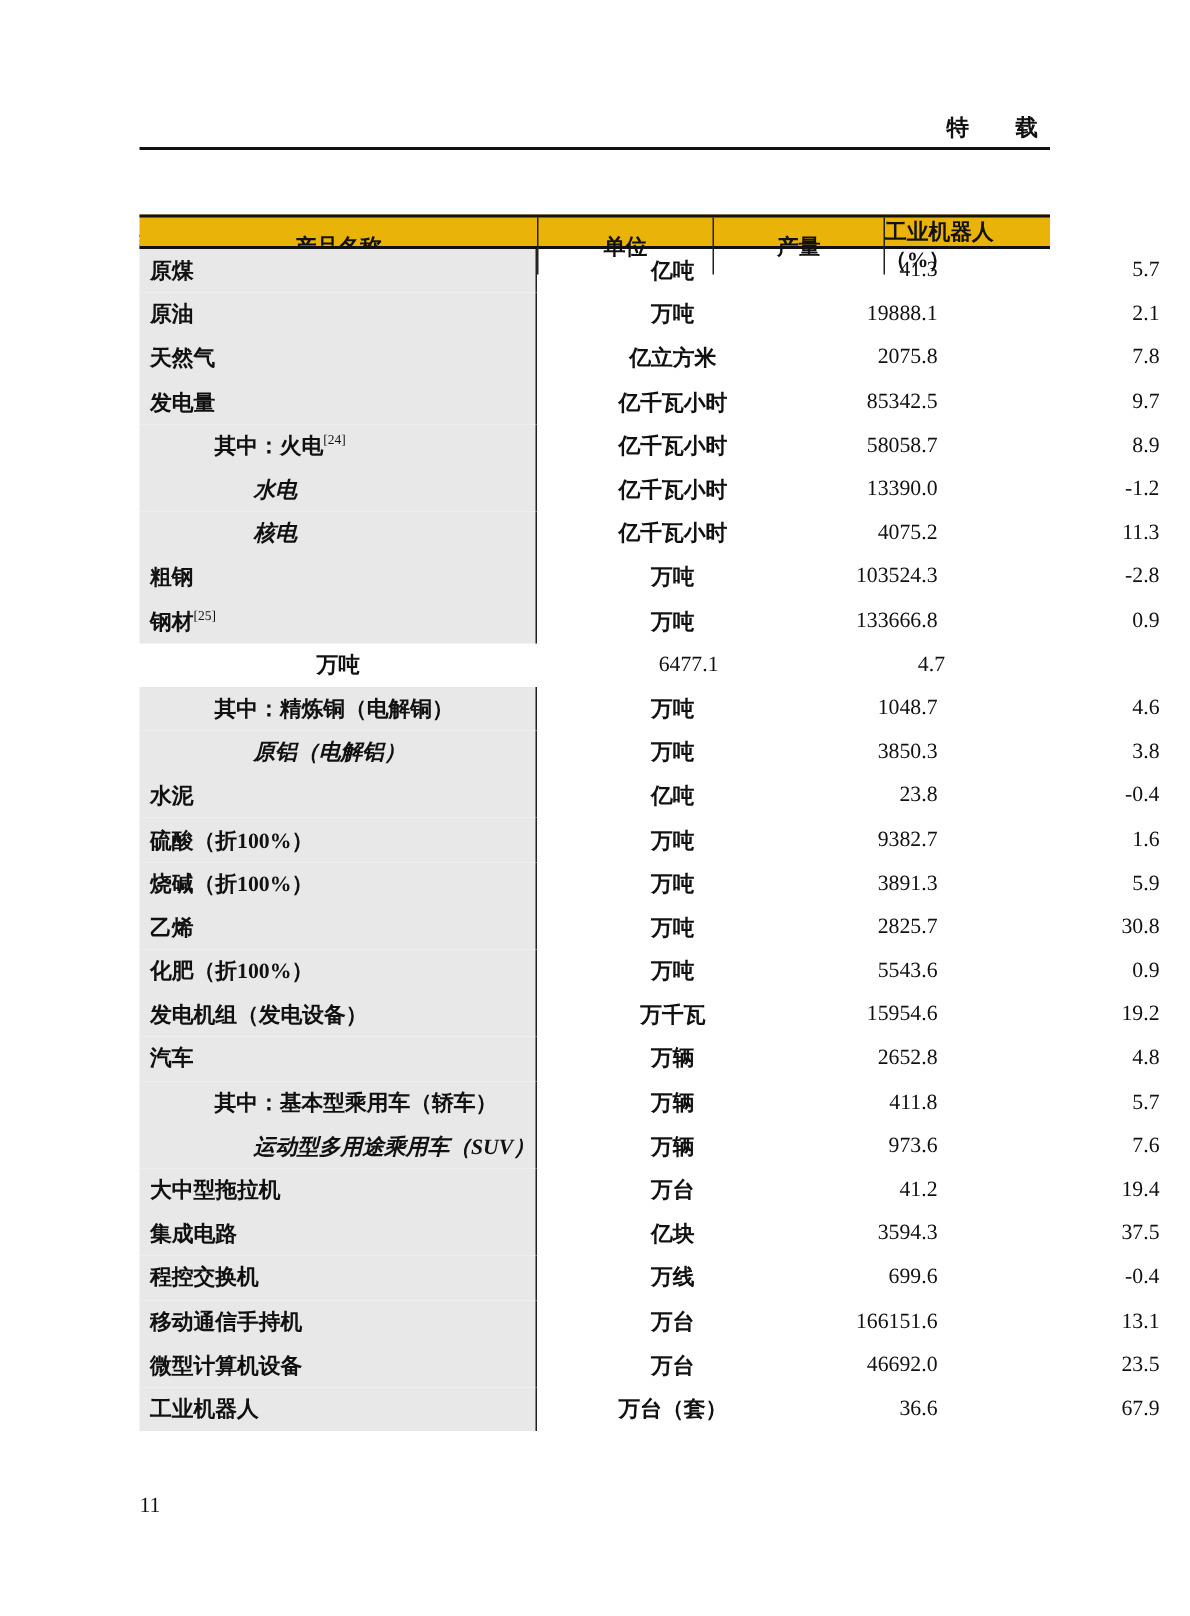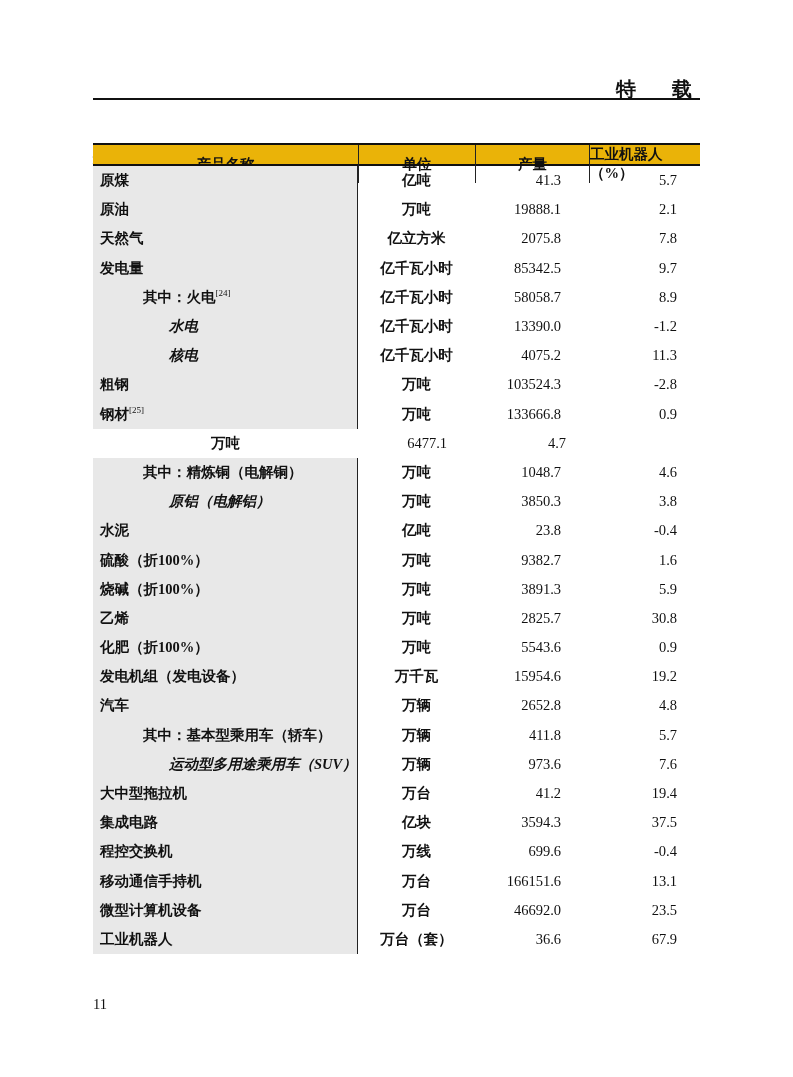--- a/index.html
+++ b/index.html
@@ -15,21 +15,21 @@
     font-family: "Liberation Serif", "DejaVu Serif", serif;
     color: #111111;
     overflow: hidden;
   }
   .running-head {
     position: absolute;
     left: 93px;
     width: 607px;
     top: 76px;
     text-align: right;
-    font-size: 20px;
+    font-size: 15px;
     font-weight: bold;
     letter-spacing: 8px;
     margin-right: 0;
   }
   .head-rule {
     position: absolute;
     left: 93px;
     width: 607px;
     top: 98px;
     border-top: 2.5px solid #111111;
@@ -71,20 +71,21 @@
     box-sizing: border-box;
   }
   .thead .hcell:first-child {
     border-left: none;
   }
   .tbody .trow {
     display: grid;
     grid-template-columns: 265px 117px 114px 111px;
     height: 29.2px;
     box-sizing: border-box;
+    gap: 32px;
   }
   .cell {
     display: flex;
     align-items: center;
     font-size: 14.5px;
     box-sizing: border-box;
     white-space: nowrap;
   }
   .cell-name {
     background: #e8e8e8;

